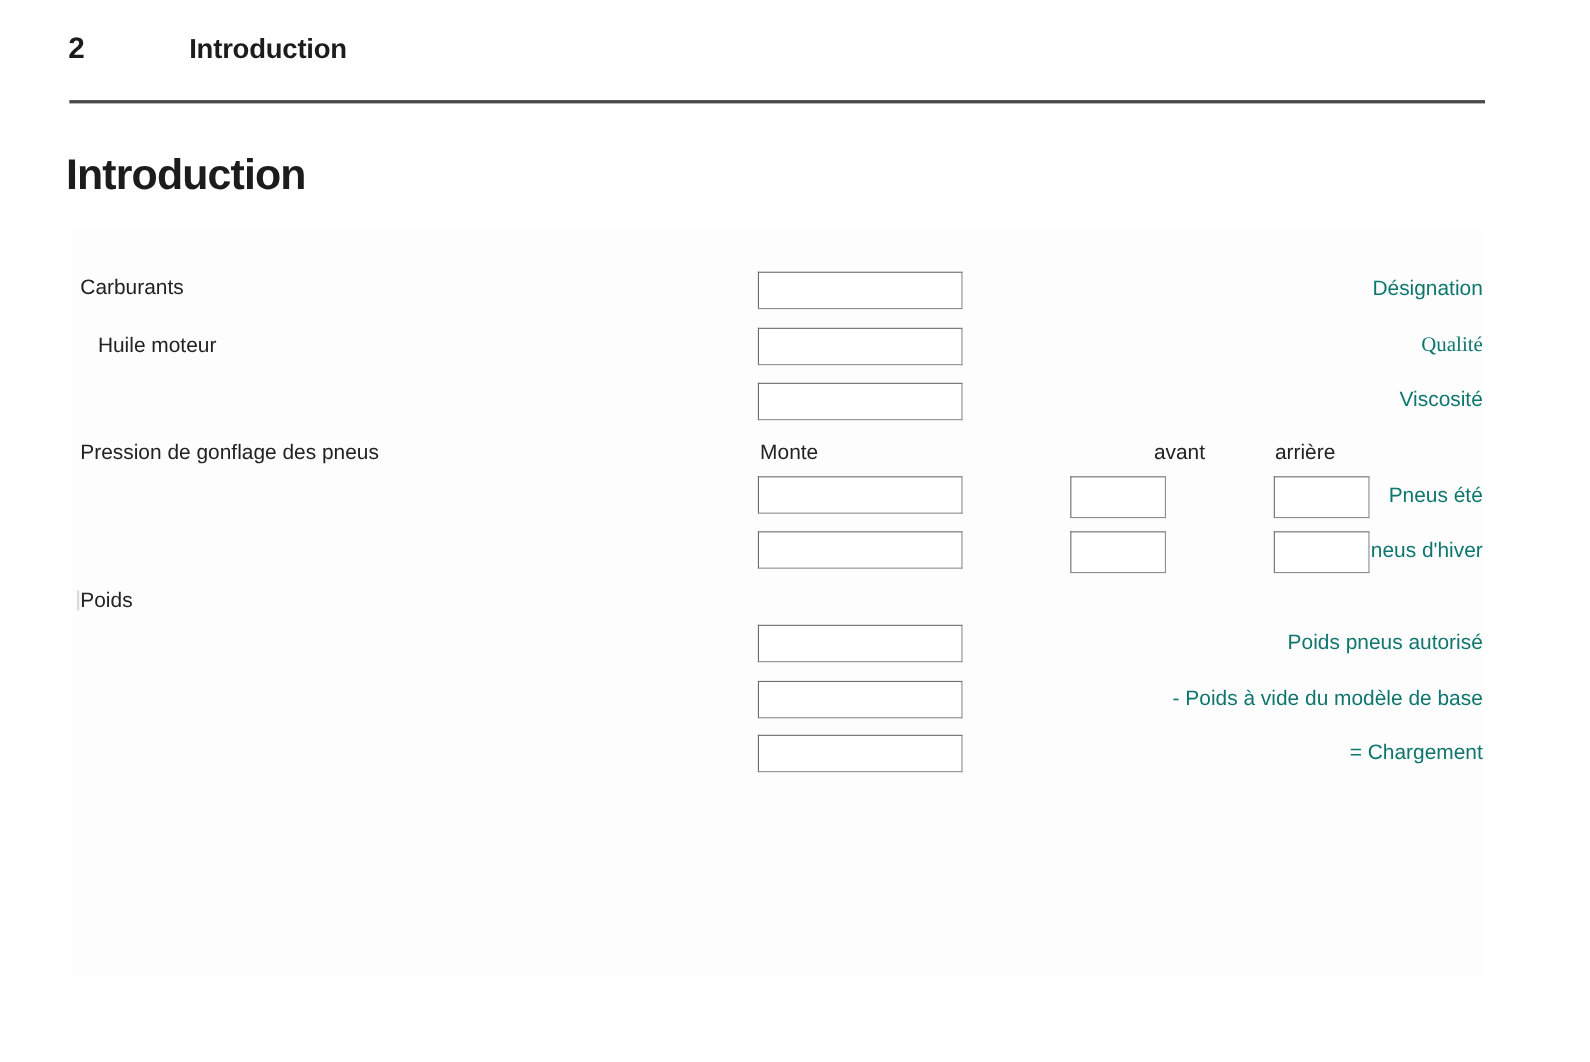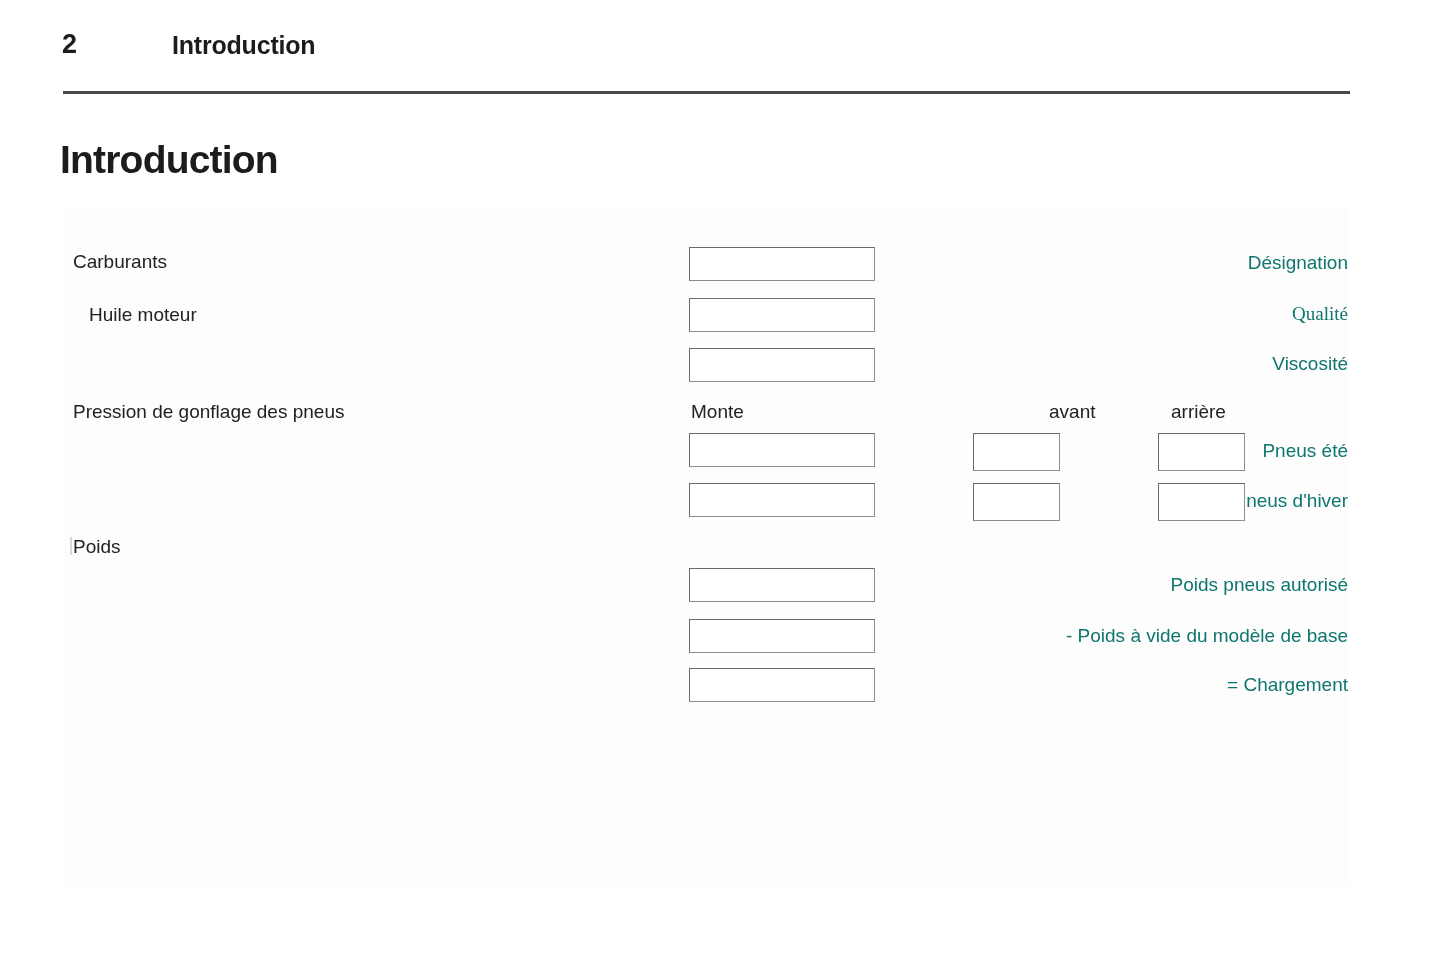--- a/index.html
+++ b/index.html
@@ -150,21 +150,21 @@
   <input class="box wide" style="left: 624px; top: 40px;" type="text" value="">
 
   <div class="field-label" style="top:96px;font-family:Liberation Serif, serif;">Qualité</div>
   <input class="box wide" style="left: 624px; top: 91px;" type="text" value="">
 
   <div class="field-label" style="top:146px;">Viscosité</div>
   <input class="box wide" style="left: 624px; top: 141px;" type="text" value="">
 
   <div class="col-head" style="left:626px; top:194px;">Monte</div>
   <div class="col-head" style="left:944px; top:194px;margin-left:40px;">avant</div>
-  <div class="col-head" style="left:1094px; top:194px;margin-left:12px;">arrière</div>
+  <div class="col-head" style="left:1094px; top:194px;">arrière</div>
 
   <div class="field-label" style="top:233px;">Pneus été</div>
   <input class="box wide" style="left: 624px; top: 226px;" type="text" value="">
   <input class="box small" style="left: 908px; top: 226px;" type="text" value="">
   <input class="box small" style="left: 1093px; top: 226px;" type="text" value="">
 
   <div class="field-label" style="top:283px;">Pneus d'hiver</div>
   <input class="box wide" style="left: 624px; top: 276px;" type="text" value="">
   <input class="box small" style="left: 908px; top: 276px;" type="text" value="">
   <input class="box small" style="left: 1093px; top: 276px;" type="text" value="">

